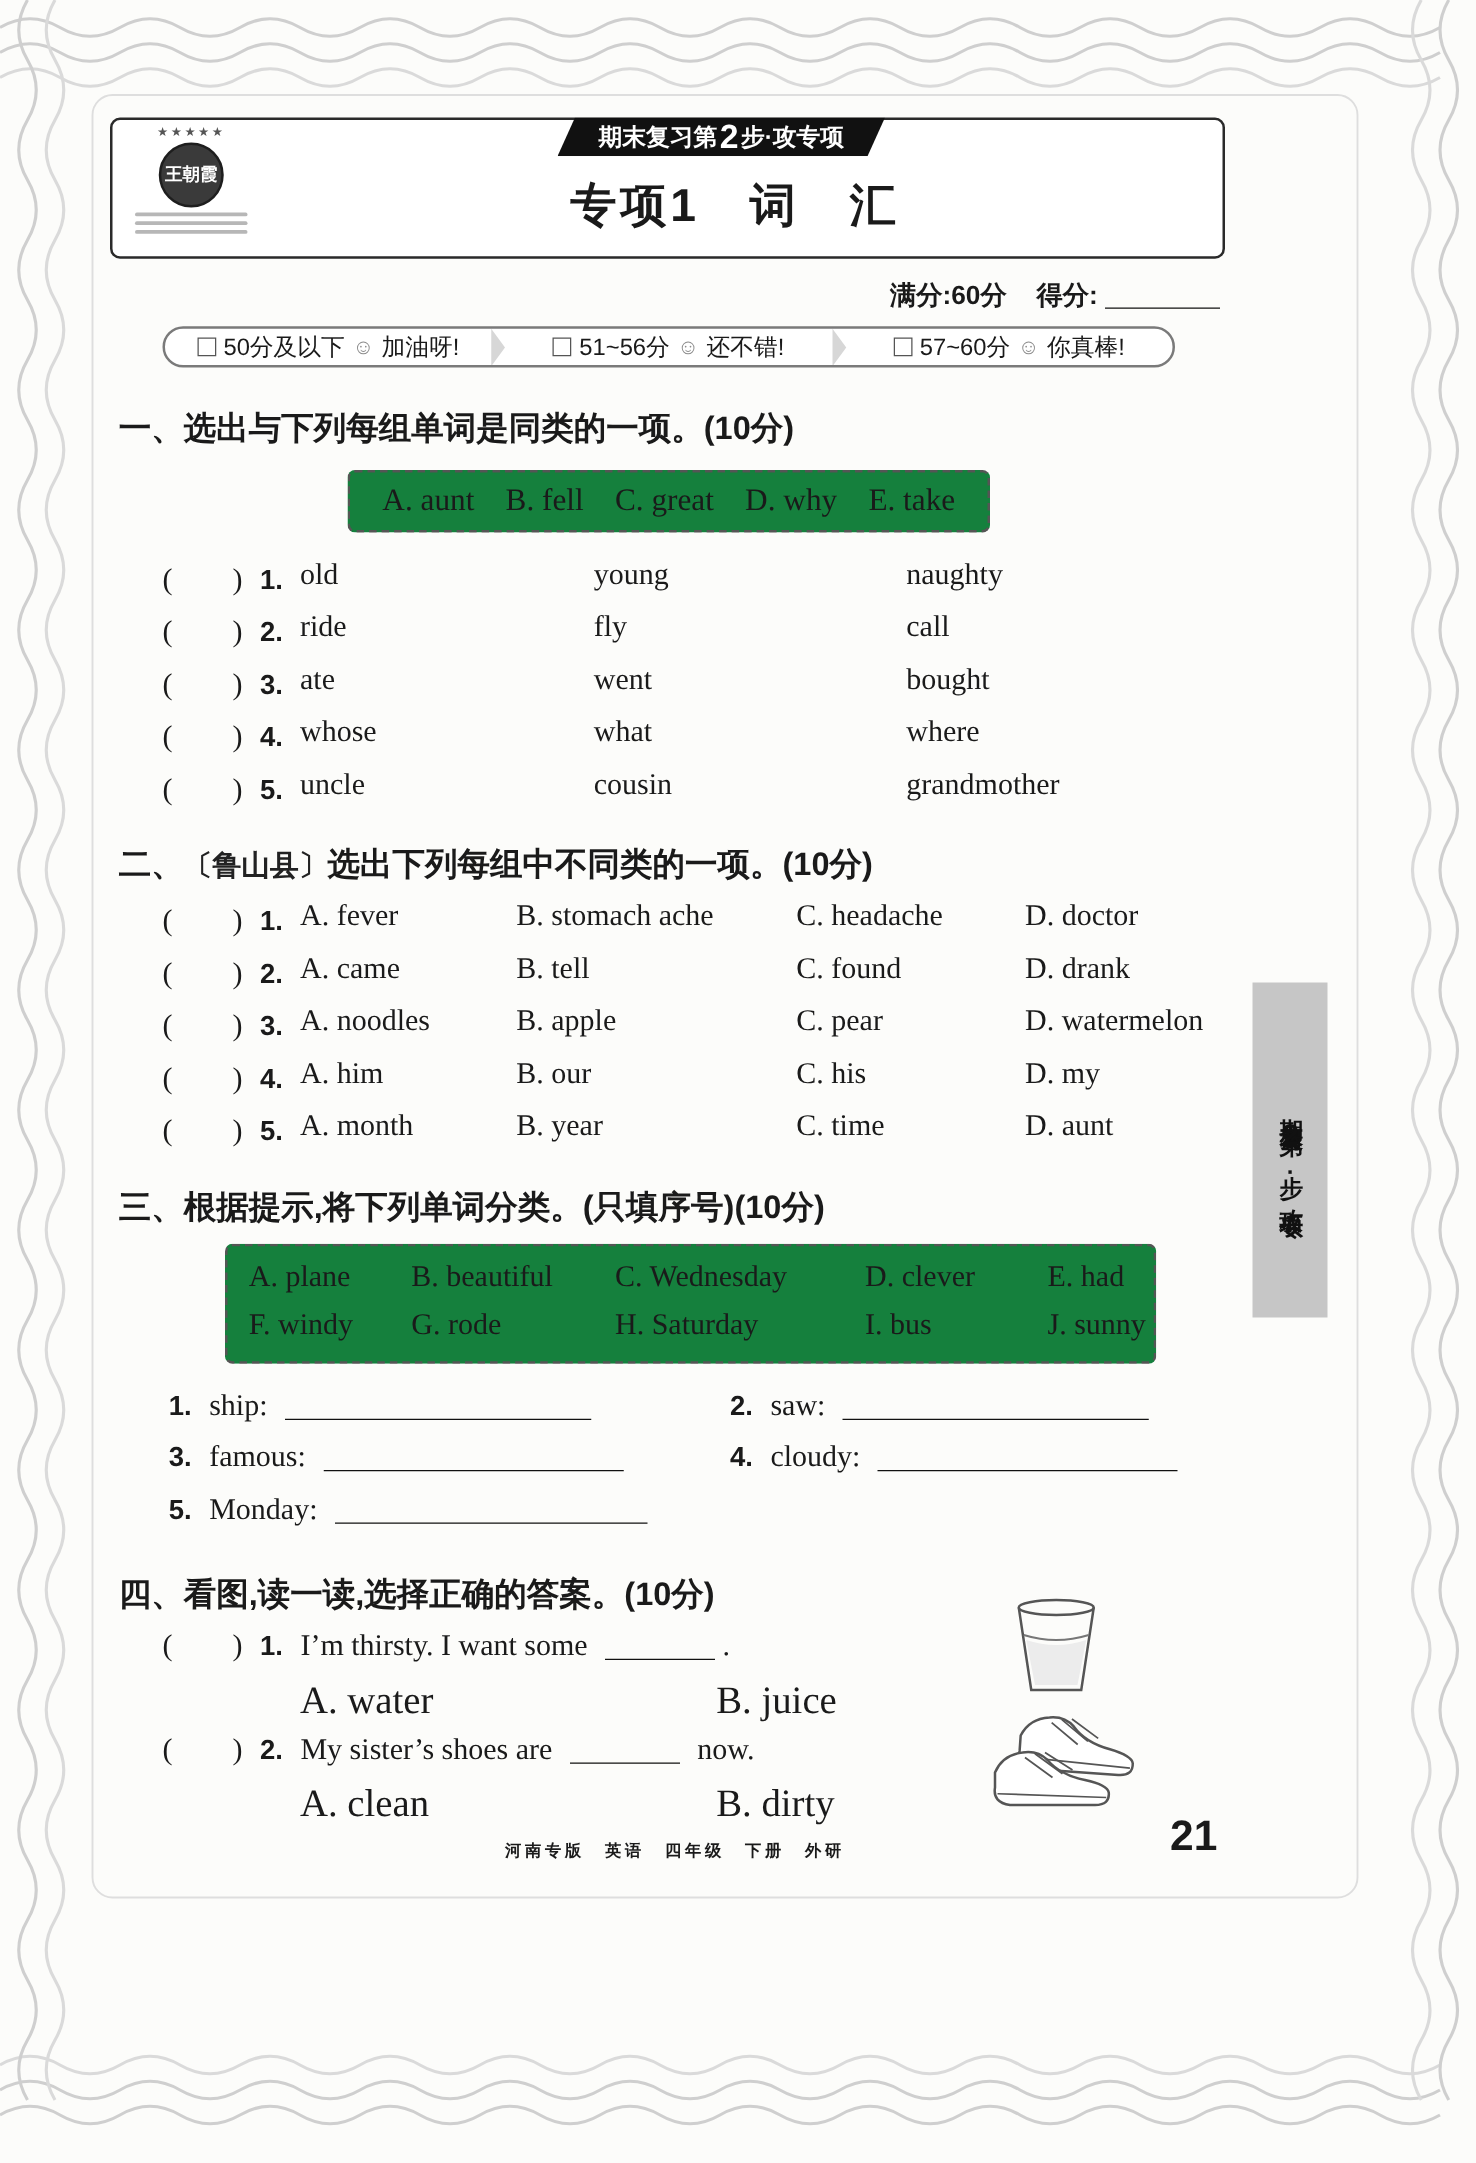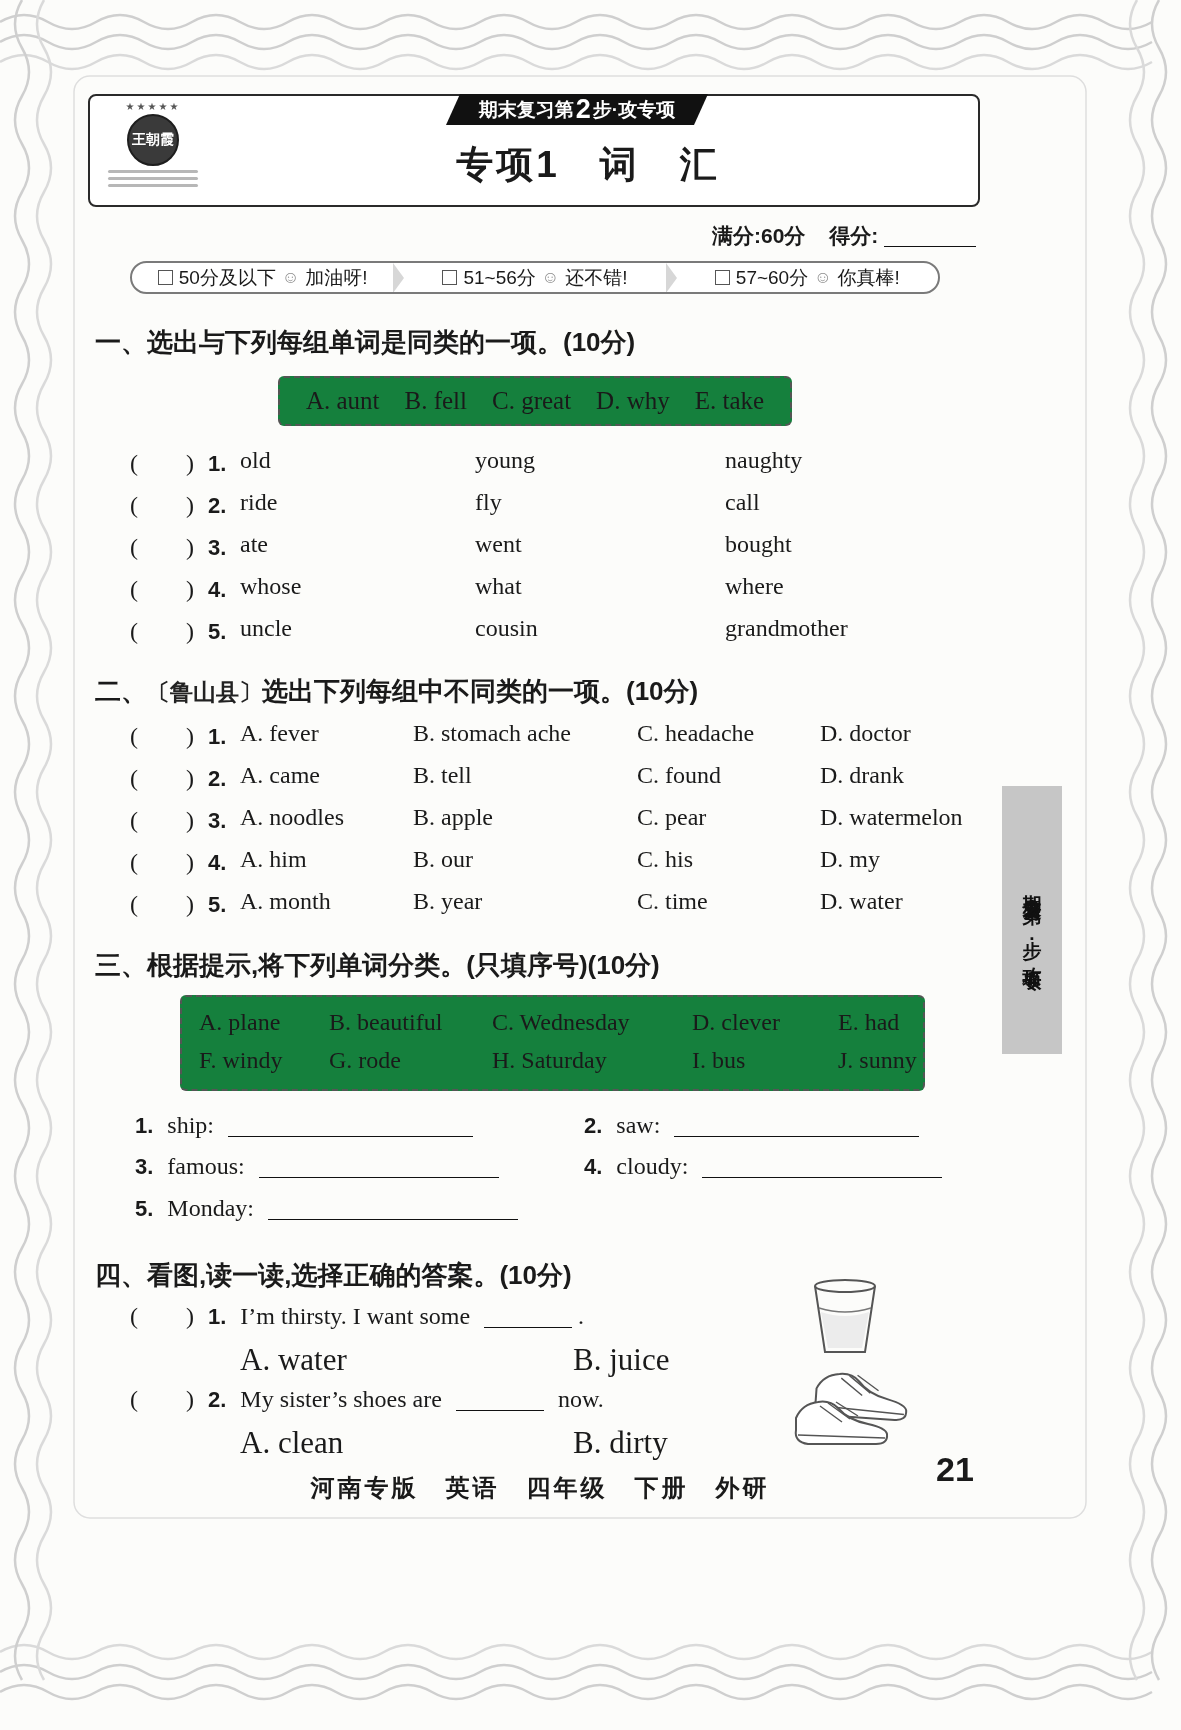--- a/index.html
+++ b/index.html
@@ -64,21 +64,21 @@
   .blank { margin-left:8px; }
   .optrow { position:absolute; left:240px; width:600px; height:34px; font-size:31px; }
   .optrow span { position:absolute; top:0; white-space:nowrap; }
 
   
   .img-glass { position:absolute; left:808px; top:1278px; width:74px; height:78px; }
   .img-shoes { position:absolute; left:788px; top:1360px; width:124px; height:88px; }
 
   
   .footer { position:absolute; left:0; top:1472px; width:1080px; text-align:center;
-            font-size:24px; font-weight:bold; letter-spacing:3px;
+            font-size:13px; font-weight:bold; letter-spacing:3px;
             font-family:"Liberation Sans",sans-serif; }
   .pagenum { position:absolute; left:936px; top:1450px; font-size:34px; font-weight:bold;
              font-family:"Liberation Sans",sans-serif; }
   .side-tab { position:absolute; left:1002px; top:786px; width:60px; height:268px;
               background:#c6c6c6; display:flex; align-items:center; justify-content:center; }
   .side-text { writing-mode:vertical-rl; text-orientation:upright;
                font-family:"Liberation Sans",sans-serif; font-weight:bold; font-size:19px;
                letter-spacing:3px; color:#111; }
   .side-text .big { font-size:24px; font-weight:bold; }
 </style>
@@ -216,21 +216,21 @@
   <span class="w" style="left:110px">A. him</span>
   <span class="w" style="left:283px">B. our</span>
   <span class="w" style="left:507px">C. his</span>
   <span class="w" style="left:690px">D. my</span>
 </div>
 <div class="row" style="top:888px">
   <span class="paren">(　　)</span><span class="num">5.</span>
   <span class="w" style="left:110px">A. month</span>
   <span class="w" style="left:283px">B. year</span>
   <span class="w" style="left:507px">C. time</span>
-  <span class="w" style="left:690px">D. water</span>
+  <span class="w" style="left:690px">D. aunt</span>
 </div>
 
 <div class="sec-title" style="top:948px">三、根据提示,将下列单词分类。(只填序号)(10分)</div>
 
 <div class="opt-box s3box">
   <div class="s3row" style="top:50px">
     <span style="left:17px">F. windy</span>
     <span style="left:147px">G. rode</span>
     <span style="left:310px">H. Saturday</span>
     <span style="left:510px">I. bus</span>

